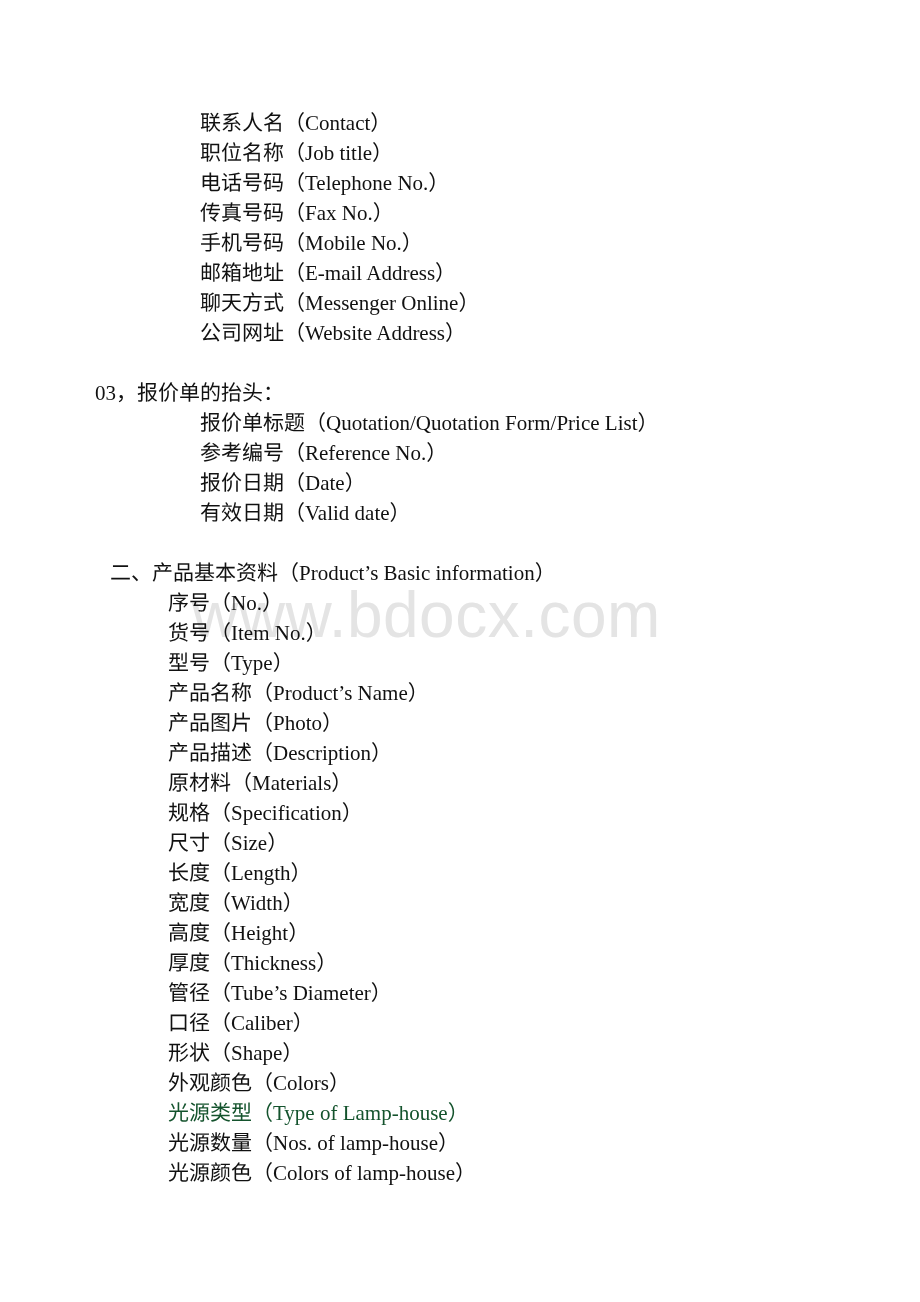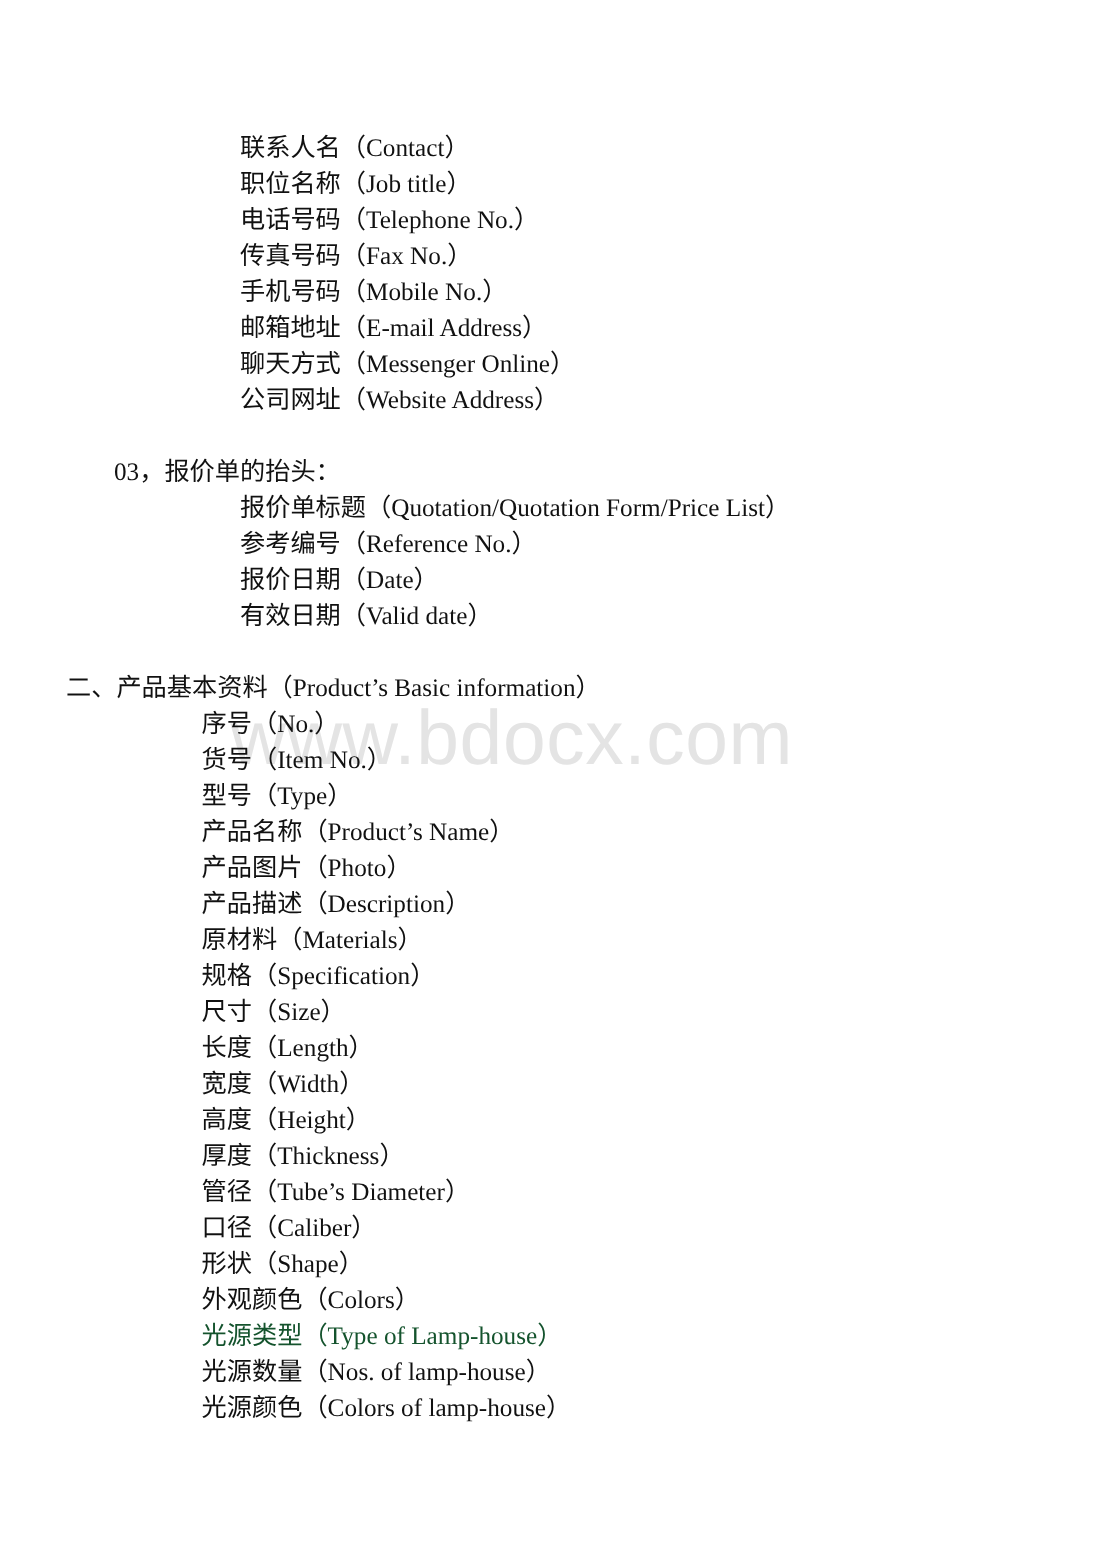--- a/index.html
+++ b/index.html
@@ -53,21 +53,21 @@
 
   .line {
     font-size: 21px;
     line-height: 30px;
     height: 30px;
     white-space: nowrap;
     color: #111111;
   }
 
   
-  .lvl-section   { padding-left: 55px; }  
+  .lvl-section   { padding-left: 110px; }  
   .lvl-number    { padding-left: 71px; margin-left: 24px; }  
   .lvl-item-deep { padding-left: 200px; }  
   .lvl-item      { padding-left: 148px; margin-left: 20px; }  
 
   .spacer { height: 30px; }
 
   .cjk {
     font-family: "Liberation Serif", "DejaVu Serif", serif;
   }
 </style>

